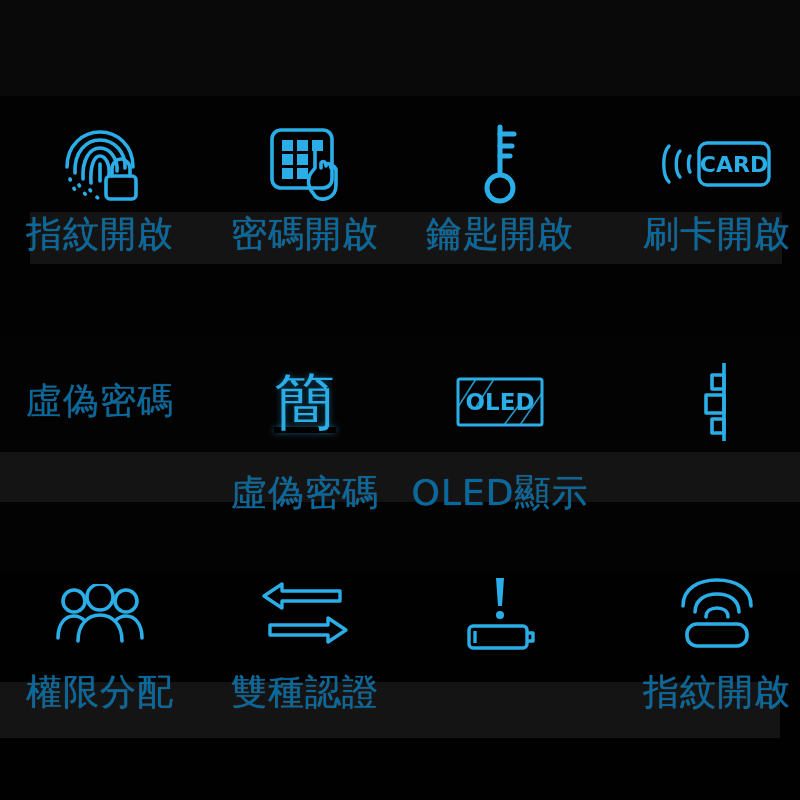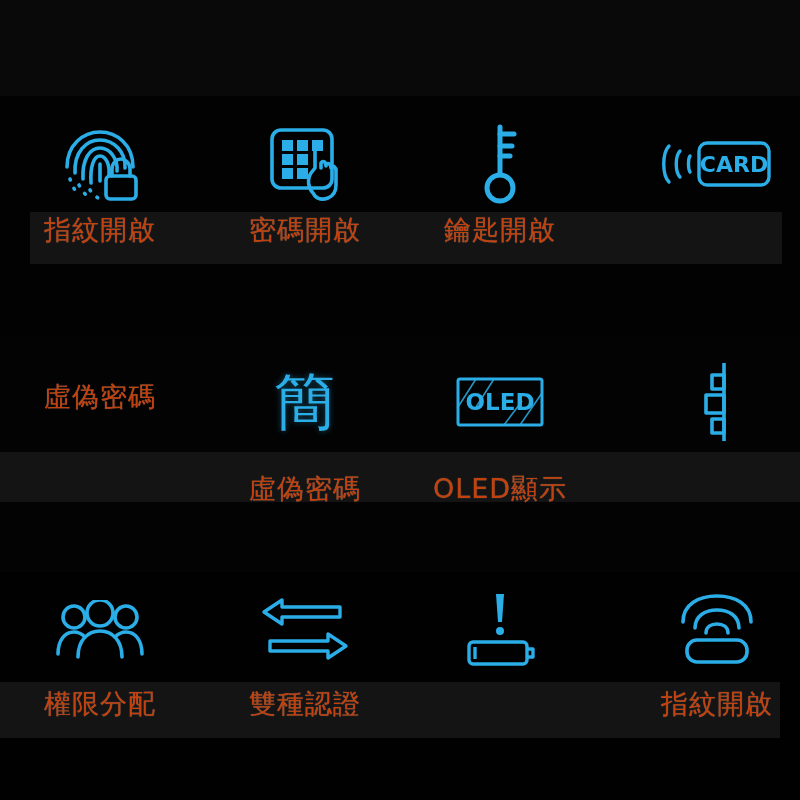--- a/index.html
+++ b/index.html
@@ -57,35 +57,36 @@
     width: 200px;
     display: flex;
     flex-direction: column;
     align-items: center;
   }
   .cell .icon-wrap {
     height: 92px;
     display: flex;
     align-items: center;
     justify-content: flex-start;
+    text-decoration: underline;
   }
   .cell .label {
-    color: #c2410c;
-    font-size: 27px;
+    color: #0369a1;
+    font-size: 36px;
     line-height: 1;
     letter-spacing: 1px;
     white-space: nowrap;
     font-family: "DejaVu Sans", "Liberation Sans", sans-serif;
     text-shadow: 0 0 1px rgba(255,255,255,0.35);
   }
 
   
   .row1 { top: 118px; }
   .row2 { top: 356px; }
-  .row3 { top: 584px; }
+  .row3 { top: 568px; }
 
   
   .col1 { left: 0px; }
   .col2 { left: 205px; }
   .col3 { left: 400px; }
   .col4 { left: 617px; }
 
   .row1 .label, .row2 .label, .row3 .label { margin-top: 6px; }
   .row2 .label { margin-top: 27px; }
   .row3 .label { margin-top: 14px; }
@@ -171,20 +172,21 @@
     <div class="cell row1 col4">
       <div class="icon-wrap">
         <svg width="116" height="58" viewBox="0 0 116 58" fill="none" stroke="#2BAEE8" stroke-width="3.4" stroke-linecap="round">
           <path d="M10 11 C3 18 3 40 10 47"></path>
           <path d="M21 16 C16 21 16 37 21 42"></path>
           <path d="M31 21 C29 24 29 34 31 37"></path>
           <rect x="40" y="8" width="70" height="42" rx="8"></rect>
           <text x="75" y="37" text-anchor="middle" font-family="DejaVu Sans, Liberation Sans, sans-serif" font-size="22" font-weight="bold" fill="#2BAEE8" stroke="none">CARD</text>
         </svg>
       </div>
+      <div class="label">刷卡開啟</div>
     </div>
 
     <div class="cell row2 col1">
       <div class="label">虛偽密碼</div>
     </div>
 
     <div class="cell row2 col2">
       <div class="icon-wrap">
         <span class="glyph-icon">簡</span>
       </div>

